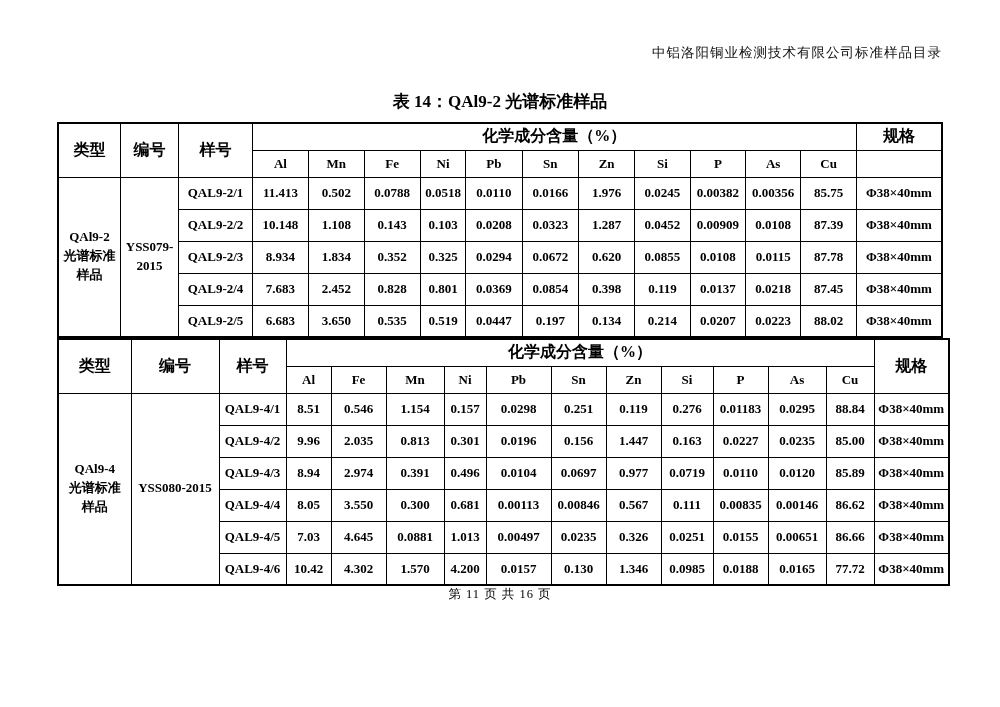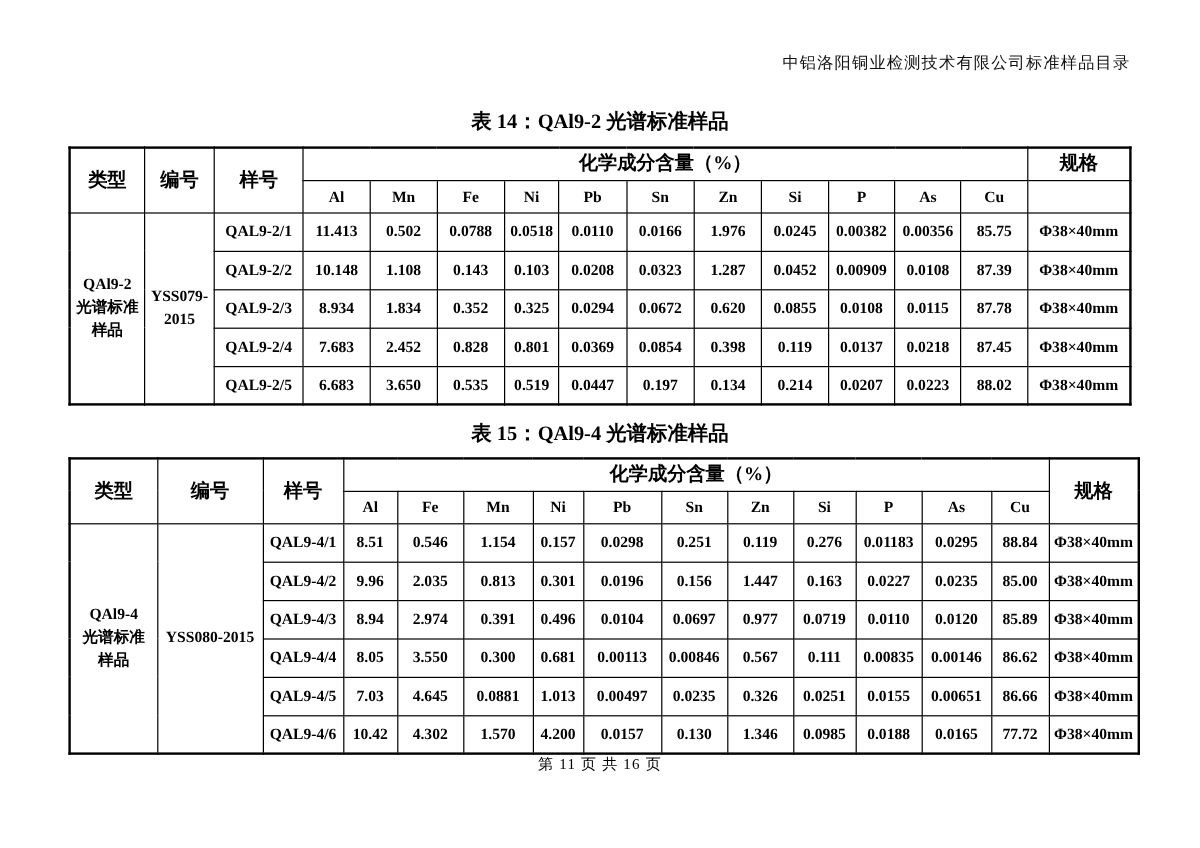--- a/index.html
+++ b/index.html
@@ -183,21 +183,20 @@
             <td class="value-cell">0.134</td>
             <td class="value-cell">0.214</td>
             <td class="value-cell">0.0207</td>
             <td class="value-cell">0.0223</td>
             <td class="value-cell">88.02</td>
             <td class="spec-cell">Φ38×40mm</td>
           </tr>
         </tbody>
       </table>
 
-    <h2 class="table-title title-15">表 15：QAl9-4 光谱标准样品</h2>
     <table class="data-table">
         <colgroup>
           <col style="width: 73px;">
           <col style="width: 88px;">
           <col style="width: 67px;">
           <col style="width: 45px;">
           <col style="width: 55px;">
           <col style="width: 58px;">
           <col style="width: 42px;">
           <col style="width: 65px;">

